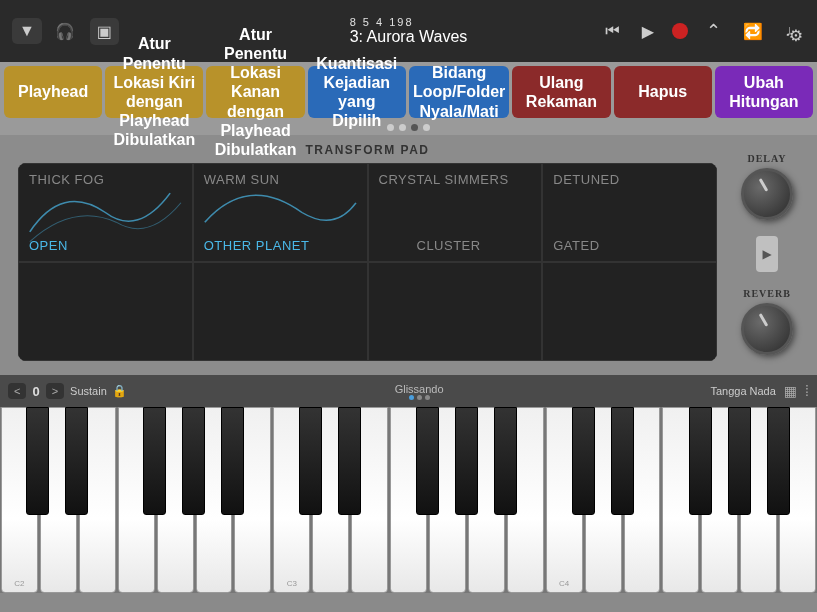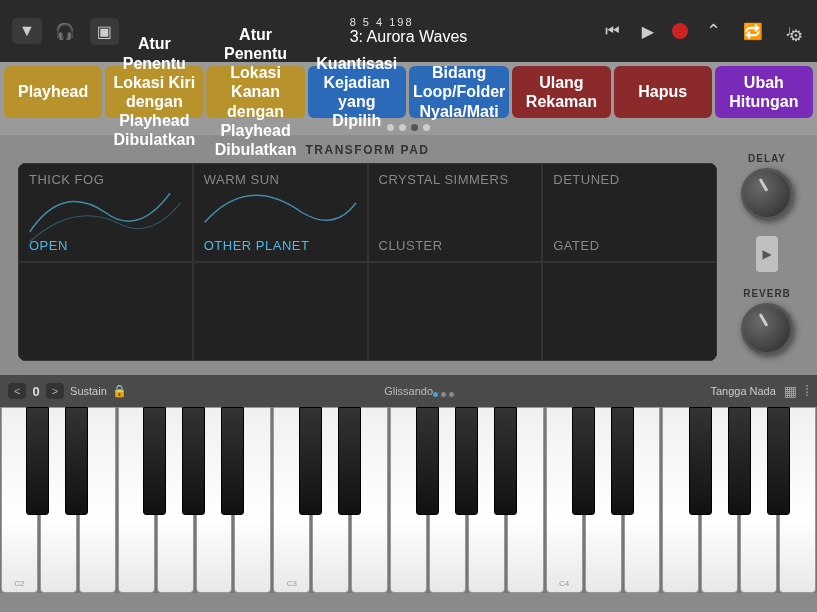--- a/index.html
+++ b/index.html
@@ -176,20 +176,21 @@
       flex-direction: column;
       align-items: center;
       gap: 16px;
       padding-top: 10px;
     }
     .knob-group {
       display: flex;
       flex-direction: column;
       align-items: center;
       gap: 4px;
+      font-family: Liberation Serif, serif;
     }
     .knob-label {
       font-size: 10px;
       font-weight: 600;
       color: #333;
       letter-spacing: 1px;
     }
     .knob {
       width: 52px;
       height: 52px;
@@ -250,22 +251,22 @@
       gap: 8px;
       justify-content: space-between;
     }
     .piano-toolbar-left {
       display: flex;
       align-items: center;
       gap: 6px;
     }
     .piano-toolbar-center {
       display: flex;
-      flex-direction: row;
-      align-items: flex-end;
+      flex-direction: column;
+      align-items: center;
     }
     .piano-toolbar-right {
       display: flex;
       align-items: center;
       gap: 8px;
     }
     .small-btn {
       background: #333;
       border: none;
       color: #aaa;
@@ -426,21 +427,21 @@
       </div>
       <div class="pad-cell">
         <span class="pad-cell-label top-left">WARM SUN</span>
         <span class="pad-cell-label bottom-left">OTHER PLANET</span>
         <svg class="pad-svg" viewBox="0 0 160 100" preserveAspectRatio="none">
           <path d="M10,60 Q50,10 100,50 Q130,70 150,40" stroke="#4ab8e8" stroke-width="1.5" fill="none" opacity="0.7"></path>
         </svg>
       </div>
       <div class="pad-cell">
         <span class="pad-cell-label top-left">CRYSTAL SIMMERS</span>
-        <span class="pad-cell-label bottom-left" style="color:#888;">CLUSTER</span>
+        <span class="pad-cell-label bottom-left" style="color:#888;margin-left:38px;">CLUSTER</span>
       </div>
       <div class="pad-cell">
         <span class="pad-cell-label top-left">DETUNED</span>
         <span class="pad-cell-label bottom-left" style="color:#888;">GATED</span>
       </div>
 
       <div class="pad-cell"></div>
       <div class="pad-cell"></div>
       <div class="pad-cell"></div>
       <div class="pad-cell"></div>

